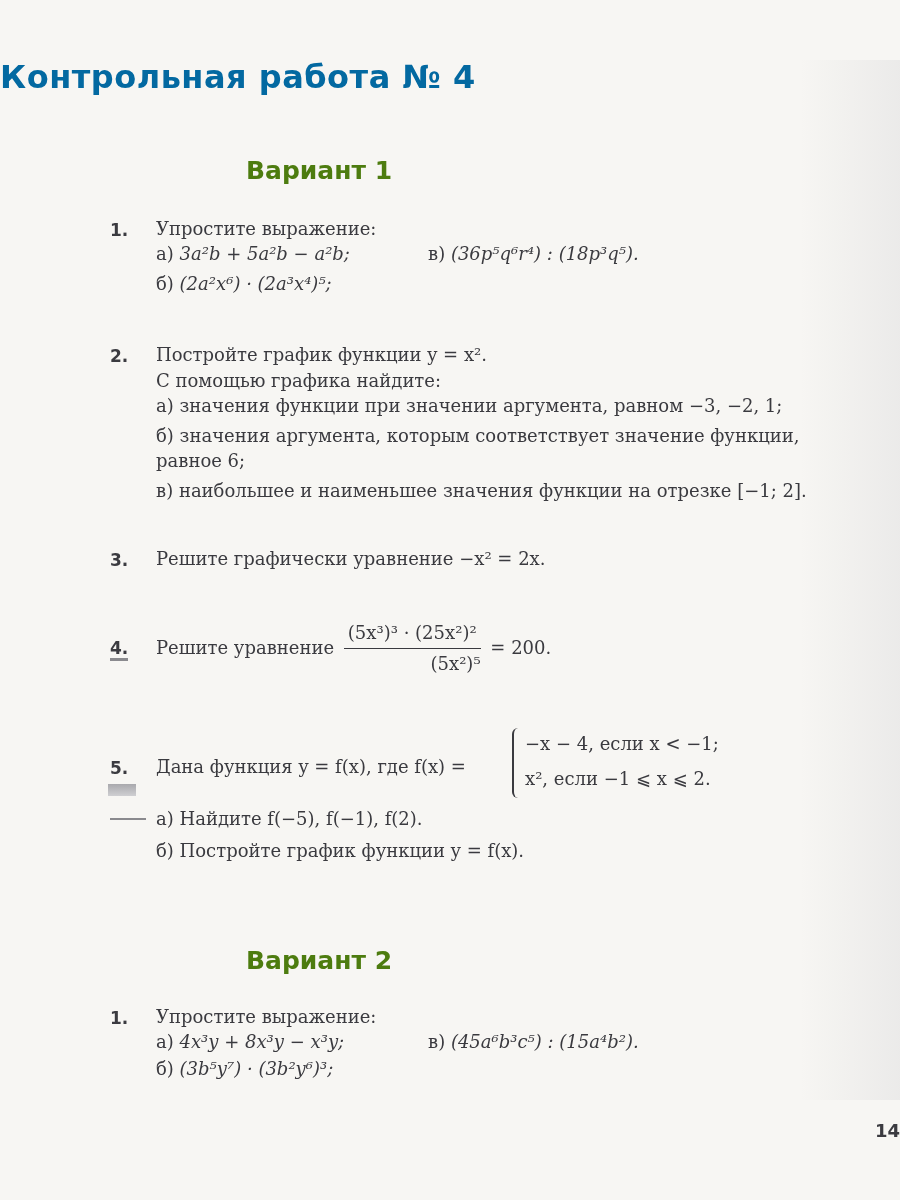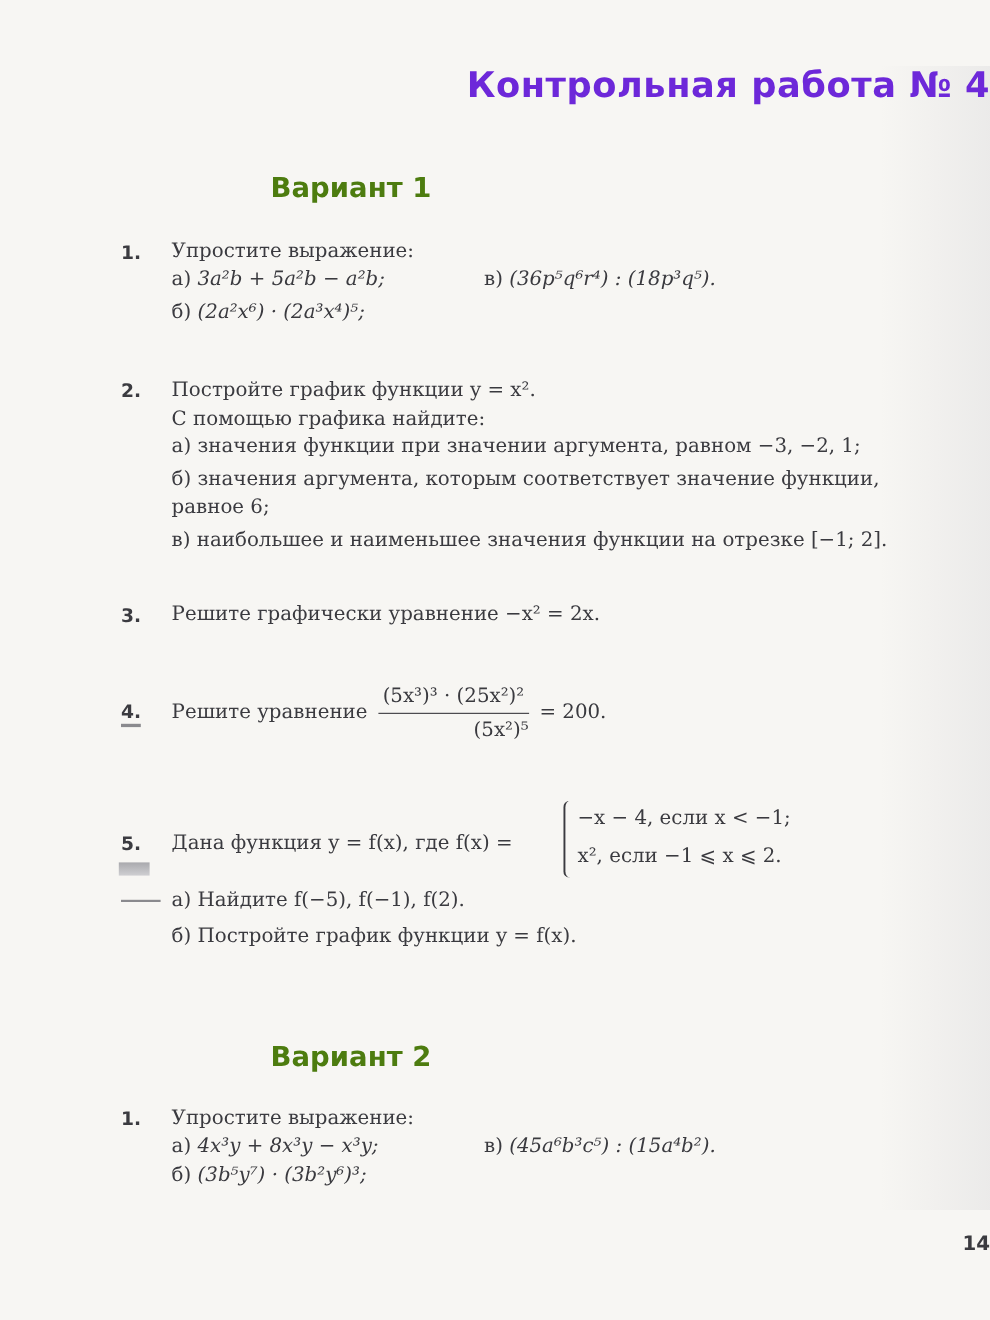--- a/index.html
+++ b/index.html
@@ -9,41 +9,41 @@
     position: relative;
     font-family: "DejaVu Serif", "Liberation Serif", serif;
     color: #3a3a3f;
   }
   .bleed {
     position: absolute; left: 800px; top: 60px; width: 100px; height: 1040px;
     background: linear-gradient(90deg, rgba(247,246,243,0) 0%, rgba(200,200,205,0.25) 100%);
   }
   .title {
     position: absolute; left: 0; width: 900px; top: 58px;
-    text-align: right;
+    text-align: left;
     font-family: "DejaVu Sans", "Liberation Sans", sans-serif;
-    font-weight: bold; font-size: 32px; color: #6d28d9;
+    font-weight: bold; font-size: 32px; color: #0369a1;
     letter-spacing: 0.5px;
   }
   .variant {
     position: absolute; left: 246px;
     font-family: "DejaVu Sans", "Liberation Sans", sans-serif;
     font-weight: bold; font-size: 25px; color: #4d7c0f;
   }
   .num {
     position: absolute; left: 110px;
     font-family: "DejaVu Sans", "Liberation Sans", sans-serif;
     font-weight: bold; font-size: 17px; color: #3b3b40;
   }
   .num.underlined { border-bottom: 3px solid #8a8a8e; }
   .line {
     position: absolute; left: 156px;
     font-size: 18px; line-height: 22px; white-space: nowrap;
   }
-  .col2 { left: 440px; }
+  .col2 { left: 428px; }
   i { font-style: italic; }
   .frac { display: inline-block; vertical-align: middle; text-align: right; margin: 0 4px; }
   .frac .numr { display: block; padding: 0 4px 2px; border-bottom: 1.5px solid #3a3a3f; }
   .frac .den { display: block; padding-top: 2px; }
   .brace {
     position: absolute; left: 512px; top: 728px; width: 8px; height: 70px;
     border-left: 2px solid #3a3a3f;
     border-radius: 6px 0 0 6px;
   }
   .mark5 {

